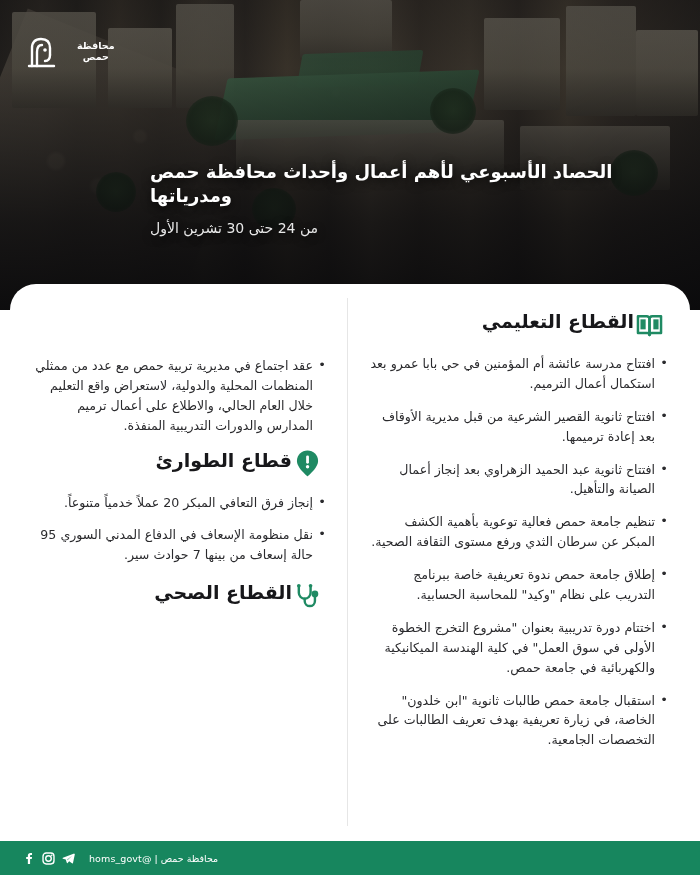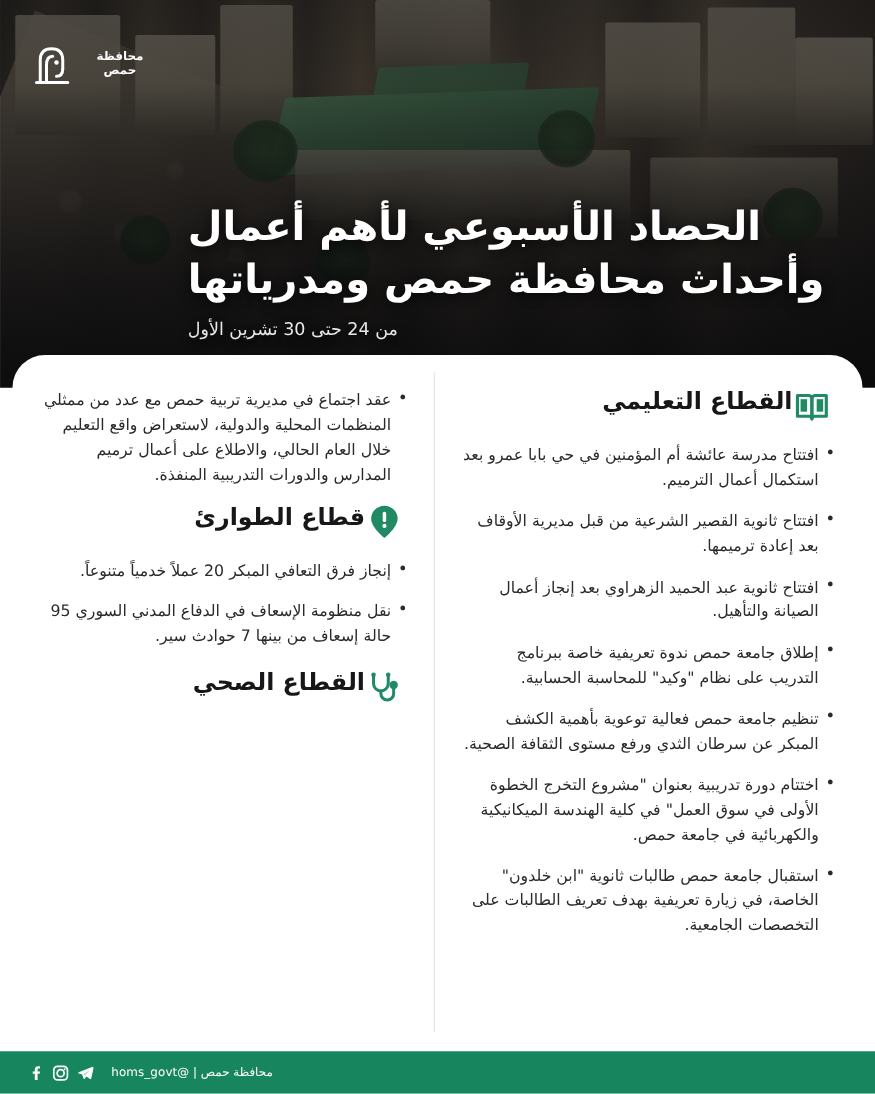--- a/index.html
+++ b/index.html
@@ -130,21 +130,21 @@
   .hero-title-wrap {
     position: absolute;
     right: 24px;
     left: 150px;
     top: 160px;
     text-align: left;
     direction: rtl;
   }
   .hero-title {
     color: #ffffff;
-    font-size: 32px;
+    font-size: 18px;
     font-weight: 700;
     line-height: 1.32;
     text-align: left;
     letter-spacing: -0.2px;
     text-shadow: 0 2px 10px rgba(0,0,0,0.75);
   }
   .hero-sub {
     color: #e8e8e8;
     font-size: 14px;
     font-weight: 400;
@@ -227,21 +227,21 @@
   ul.bullets li::before {
     content: "•";
     position: absolute;
     right: 0; top: -1px;
     color: #2a2a2d;
     font-size: 13px;
     line-height: 1.58;
   }
 
   
-  .lead-list li { margin-bottom: 18px; }
+  .lead-list li { margin-bottom: 18px; margin-top: 46px; }
 
   
   .footer {
     position: absolute;
     left: 0; bottom: 0;
     width: 700px;
     height: 34px;
     background: #17865e;
     display: flex;
     align-items: center;
@@ -332,22 +332,22 @@
               <rect x="4.6" y="6.6" width="5.4" height="10.4" fill="#1f8a63"></rect>
               <rect x="18" y="6.6" width="5.4" height="10.4" fill="#1f8a63"></rect>
             </svg>
           </div>
           <div class="section-title">القطاع التعليمي</div>
         </div>
         <ul class="bullets">
           <li>افتتاح مدرسة عائشة أم المؤمنين في حي بابا عمرو بعد استكمال أعمال الترميم.</li>
           <li>افتتاح ثانوية القصير الشرعية من قبل مديرية الأوقاف بعد إعادة ترميمها.</li>
           <li>افتتاح ثانوية عبد الحميد الزهراوي بعد إنجاز أعمال الصيانة والتأهيل.</li>
+          <li>تنظيم جامعة حمص فعالية توعوية بأهمية الكشف المبكر عن سرطان الثدي ورفع مستوى الثقافة الصحية.</li>
           <li>إطلاق جامعة حمص ندوة تعريفية خاصة ببرنامج التدريب على نظام "وكيد" للمحاسبة الحسابية.</li>
-          <li>تنظيم جامعة حمص فعالية توعوية بأهمية الكشف المبكر عن سرطان الثدي ورفع مستوى الثقافة الصحية.</li>
           <li>اختتام دورة تدريبية بعنوان "مشروع التخرج الخطوة الأولى في سوق العمل" في كلية الهندسة الميكانيكية والكهربائية في جامعة حمص.</li>
           <li>استقبال جامعة حمص طالبات ثانوية "ابن خلدون" الخاصة، في زيارة تعريفية بهدف تعريف الطالبات على التخصصات الجامعية.</li>
         </ul>
       </div>
     </div>
 
     <div class="vdivider"></div>
 
     <div class="col col-left">
 

